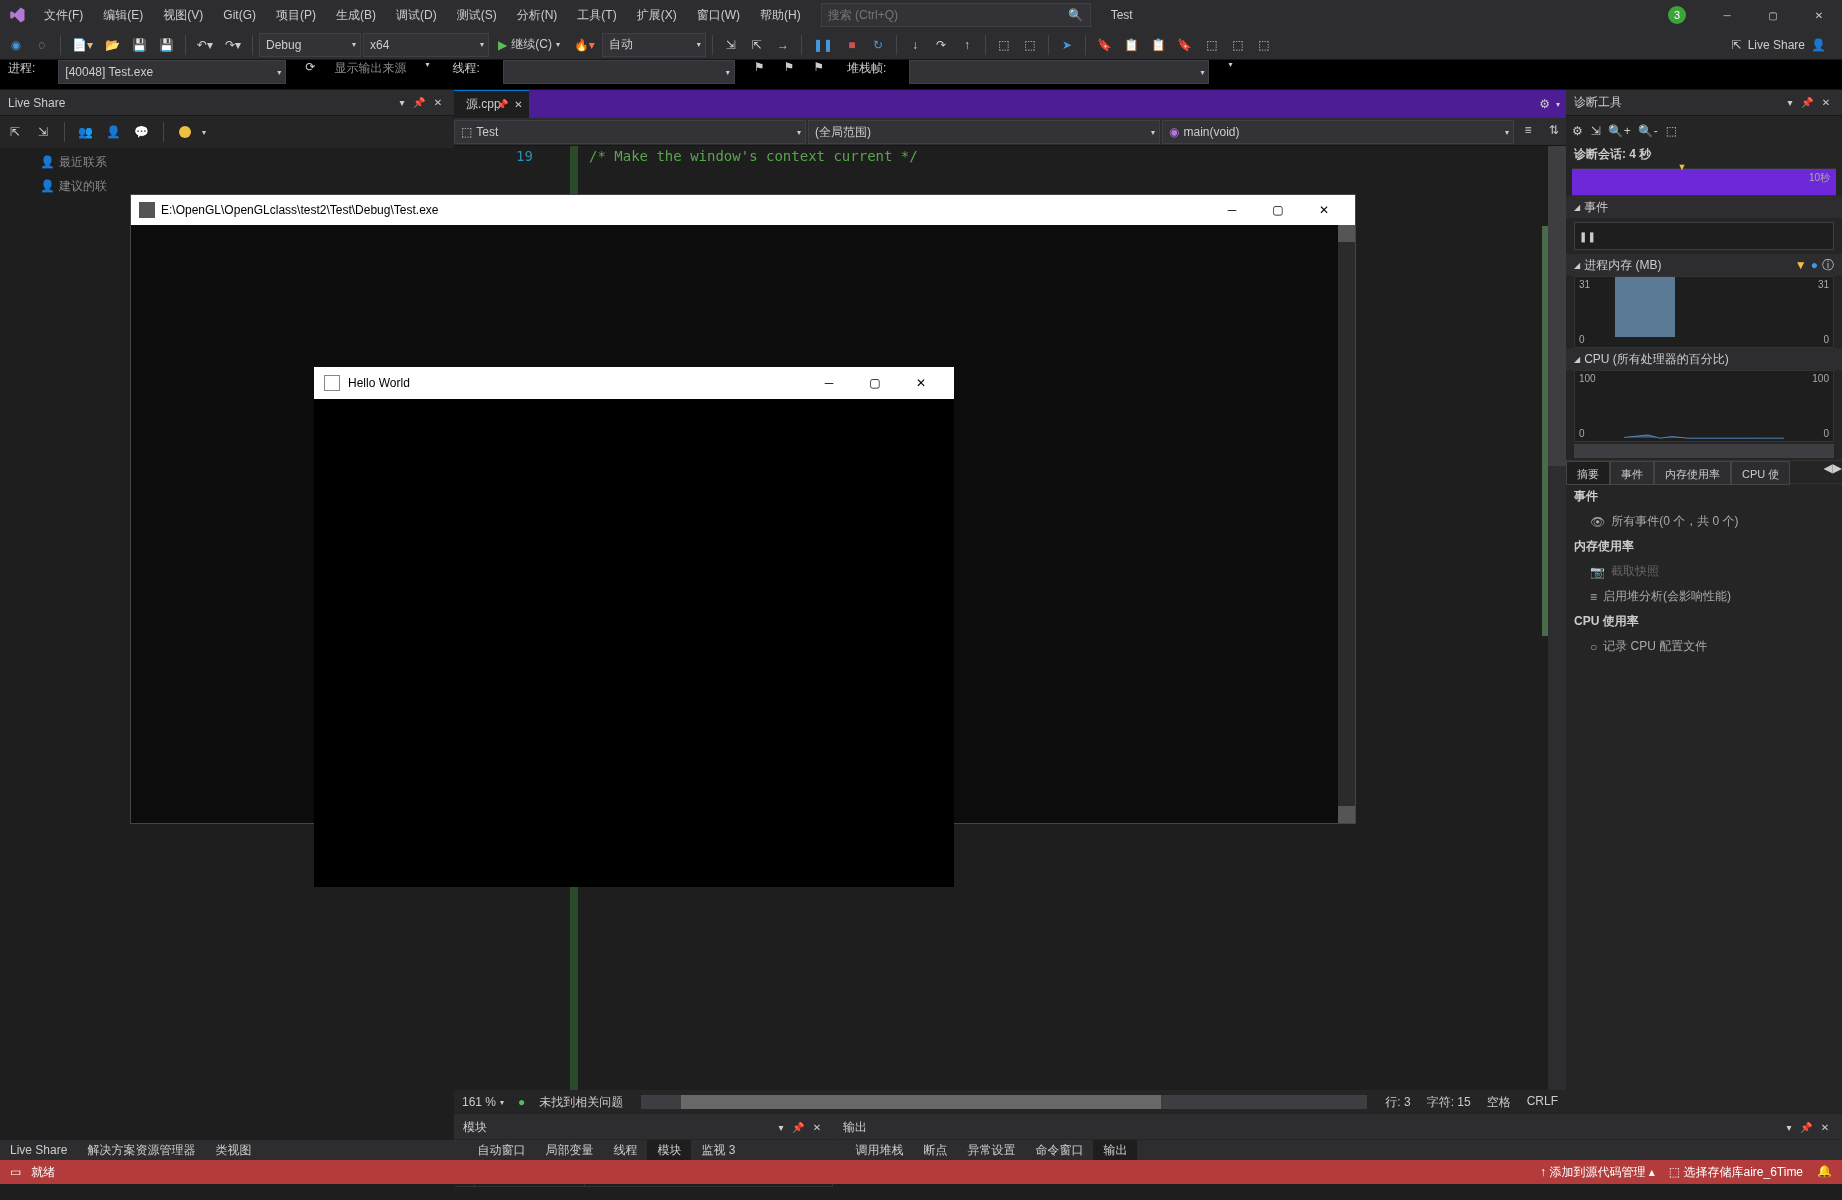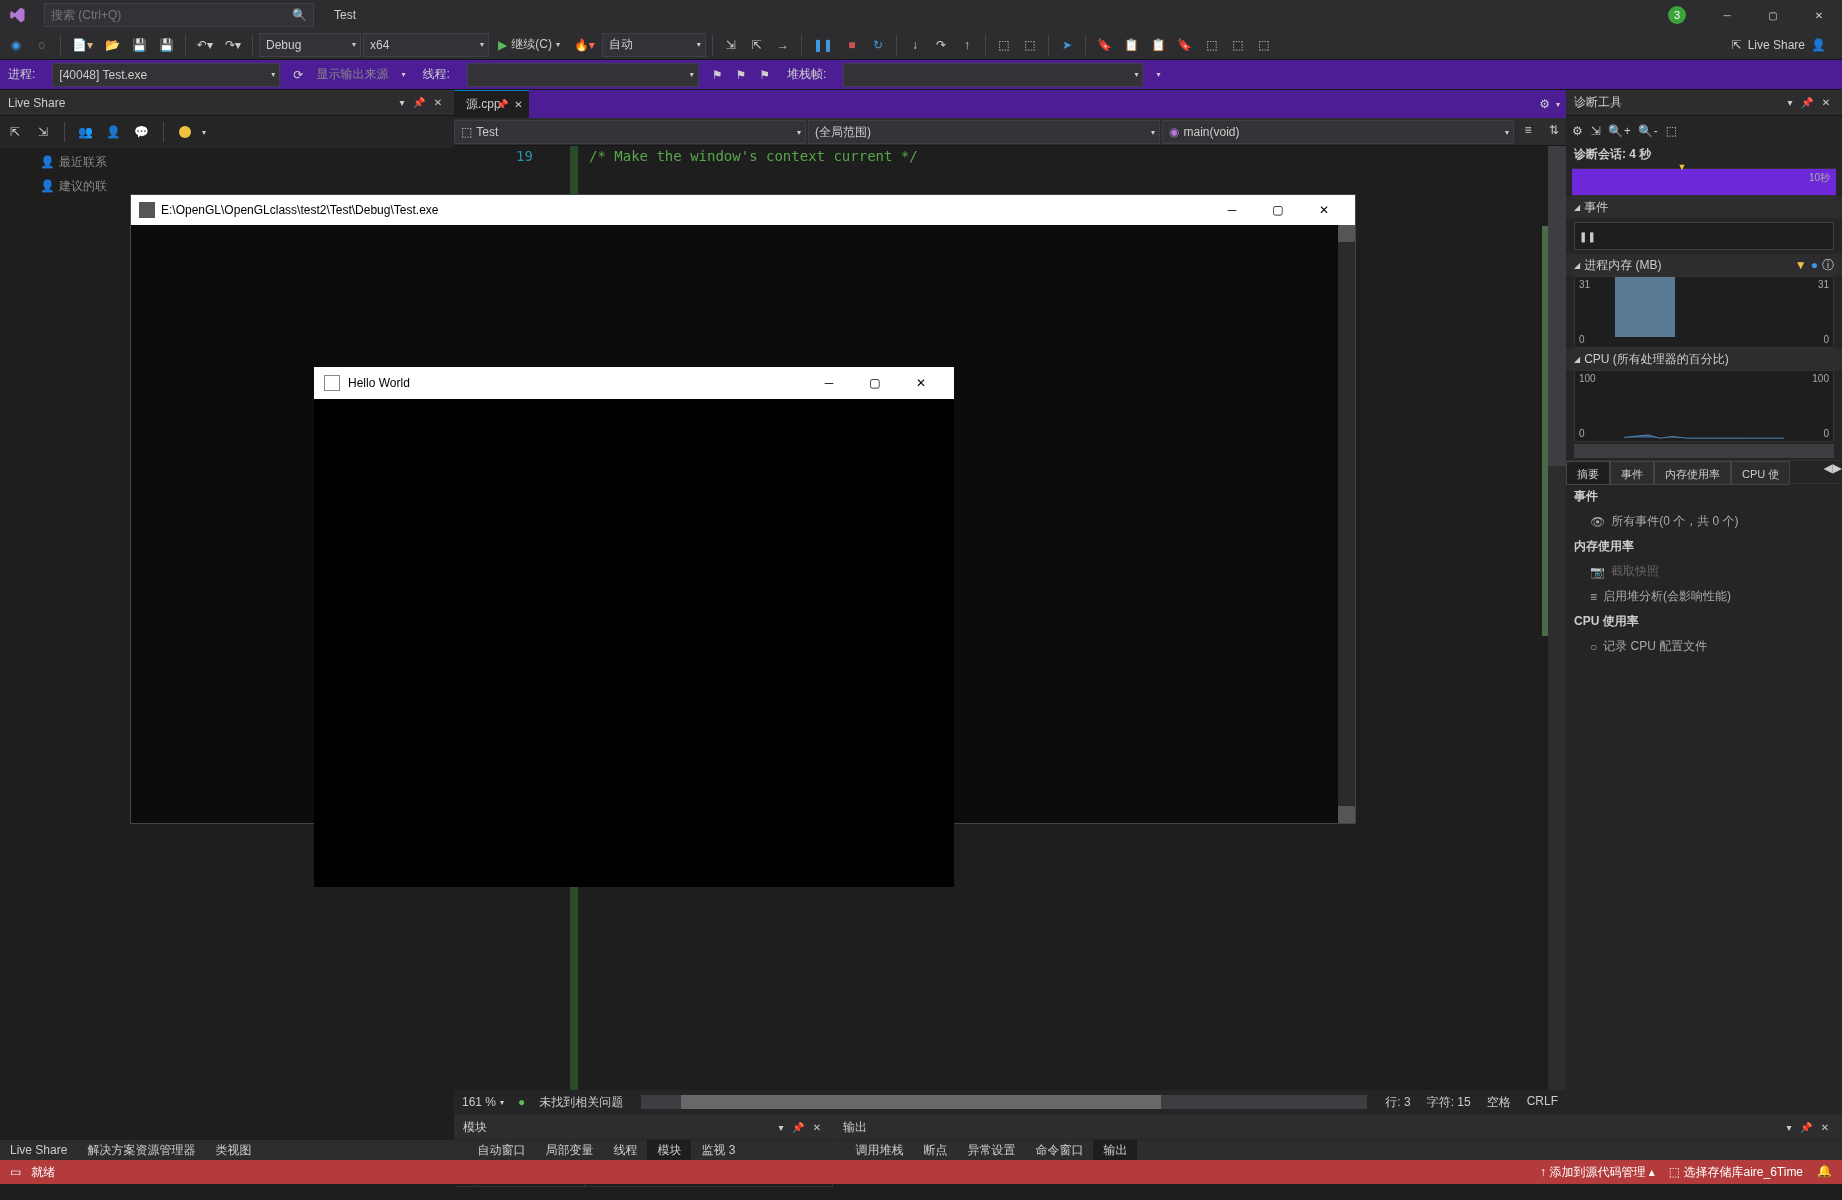--- a/index.html
+++ b/index.html
@@ -18,21 +18,21 @@
 .toolbar { height:30px; background:#2d2d30; border-bottom:1px solid #161616; display:flex; align-items:center; padding:0 4px; gap:2px; }
 .tbtn { height:24px; min-width:24px; padding:0 4px; display:flex; align-items:center; justify-content:center; color:#ccc; border:1px solid transparent; }
 .tsep { width:1px; height:20px; background:#46464a; margin:0 4px; }
 .combo { height:24px; background:#333337; border:1px solid #3f3f46; padding:0 18px 0 6px; display:flex; align-items:center; color:#ccc; position:relative; }
 .combo::after { content:"▾"; position:absolute; right:4px; font-size:8px; }
 .continue-btn { padding:0 6px; color:#ccc; display:flex; align-items:center; gap:4px; }
 .play-g { color:#5dbb5d; }
 .flame { color:#ff6b4a; }
 .ls-box { margin-left:auto; display:flex; align-items:center; gap:6px; padding:0 12px; height:30px; }
 
-.toolbar2 { height:30px; background:#4c1d95; border-bottom:1px solid #161616; display:flex; align-items:center; padding:0 4px; gap:13px; }
+.toolbar2 { height:30px; background:#000000; border-bottom:1px solid #161616; display:flex; padding:0 4px; gap:19px; }
 .proc-label { color:#ccc; padding:0 4px; }
 .proc-combo { width:228px; }
 .life-label { color:#888; }
 
 .main-area { position:relative; height:1085px; }
 .panel-title { background:#2d2d30; height:26px; display:flex; align-items:center; padding:0 8px; color:#ccc; border-bottom:1px solid #161616; }
 .panel-ctrl { margin-left:auto; display:flex; gap:2px; }
 .panel-ctrl span { width:16px; text-align:center; font-size:10px; cursor:pointer; }
 
 .liveshare-panel { left:0; top:0; width:454px; height:60px; }
@@ -120,20 +120,35 @@
 </style>
 </head>
 <body>
 
 <div class="titlebar">
   <div class="logo">
     <svg width="18" height="18" viewBox="0 0 24 24">
         <path fill="#b179d5" d="M17 2l5 3v14l-5 3-8-8-4 3-2-1V8l2-1 4 3 8-8z"></path>
       </svg>
   </div>
+  <div class="menu">
+    <div class="menu-item">文件(F)</div>
+    <div class="menu-item">编辑(E)</div>
+    <div class="menu-item">视图(V)</div>
+    <div class="menu-item">Git(G)</div>
+    <div class="menu-item">项目(P)</div>
+    <div class="menu-item">生成(B)</div>
+    <div class="menu-item">调试(D)</div>
+    <div class="menu-item">测试(S)</div>
+    <div class="menu-item">分析(N)</div>
+    <div class="menu-item">工具(T)</div>
+    <div class="menu-item">扩展(X)</div>
+    <div class="menu-item">窗口(W)</div>
+    <div class="menu-item">帮助(H)</div>
+  </div>
   <div class="search">
     <input placeholder="搜索 (Ctrl+Q)" style="">
     <span style="padding:0 6px">🔍</span>
   </div>
   <div class="sln">Test</div>
   <div class="win-ctrl">
     <div class="badge-g">3</div>
     <div class="win-btn">─</div>
     <div class="win-btn">▢</div>
     <div class="win-btn">✕</div>

